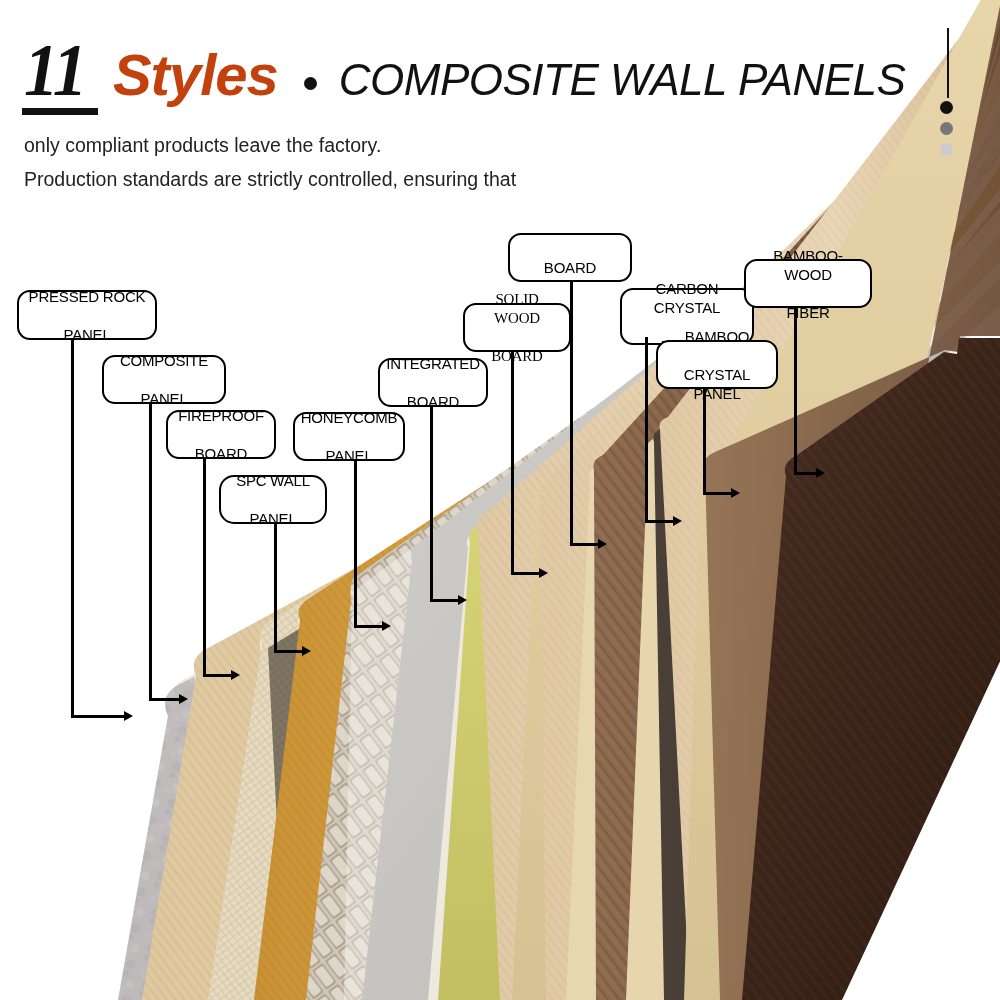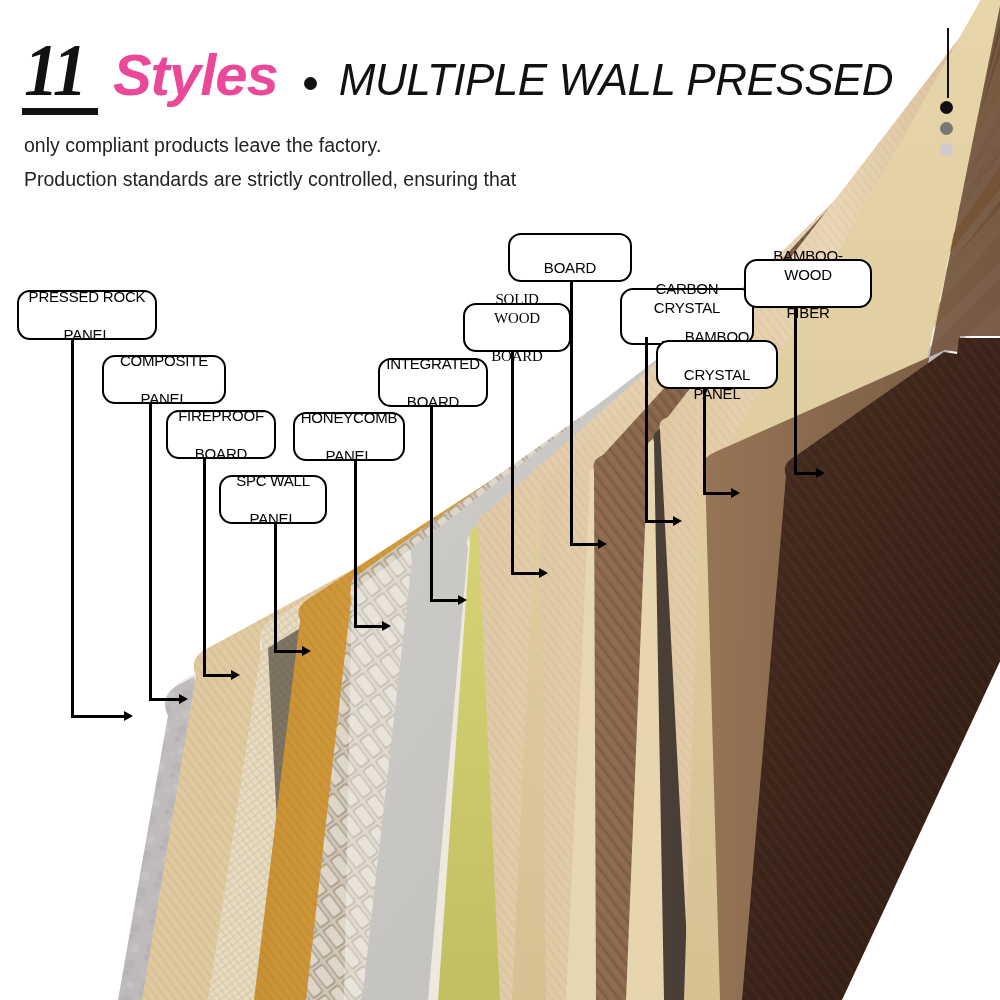--- a/index.html
+++ b/index.html
@@ -13,21 +13,21 @@
 
   
   #header{position:absolute;left:0;top:0;width:1000px;height:210px;z-index:40;}
   #title-row{position:absolute;left:24px;top:38px;display:flex;align-items:baseline;font-style:italic;}
   #num{
     font-family:"Liberation Serif", serif;
     font-weight:bold;font-size:75px;line-height:64px;color:#111;
     letter-spacing:-2px;transform:scaleX(.92);transform-origin:left bottom;
   }
   #styles{
-    font-weight:bold;font-size:58px;line-height:64px;color:#ec4899;
+    font-weight:bold;font-size:58px;line-height:64px;color:#c2410c;
     margin-left:22px;letter-spacing:-1px;
   }
   #mid-dot{
     width:13px;height:13px;border-radius:50%;background:#111;
     margin-left:26px;margin-right:22px;align-self:center;position:relative;top:8px;flex:0 0 auto;
   }
   #subtitle-main{
     font-size:44px;line-height:64px;color:#111;letter-spacing:-.5px;white-space:nowrap;
   }
   #underline{position:absolute;left:22px;top:108px;width:76px;height:7px;background:#111;}
@@ -240,21 +240,21 @@
 
       <path d="M740 520 q-4 -11 10 -17 L800 478 L790 520 Z" fill="#e7d6ad" opacity="0"></path>
     </g>
   </svg>
 
   <div id="header">
     <div id="title-row">
       <div id="num">11</div>
       <div id="styles">Styles</div>
       <div id="mid-dot"></div>
-      <div id="subtitle-main">MULTIPLE WALL PRESSED</div>
+      <div id="subtitle-main">COMPOSITE WALL PANELS</div>
     </div>
     <div id="underline"></div>
     <div id="desc">
       <div class="desc-line">only compliant products leave the factory.</div>
       <div class="desc-line">Production standards are strictly controlled, ensuring that</div>
     </div>
     <div id="deco-line"></div>
     <div class="deco-dot" id="deco-dot-0"></div>
     <div class="deco-dot" id="deco-dot-1"></div>
     <div class="deco-dot" id="deco-dot-2"></div>
@@ -279,21 +279,21 @@
     <div class="arrowhead" style="left:179px;top:694px;"></div>
 
     <div class="cbox" style="left:166px;top:410px;width:110px;height:49px;">
       <span><span>FIREPROOF</span><br>
             <span>BOARD</span></span>
     </div>
     <div class="lead lead-v" style="left:203px;top:459px;height:217px;"></div>
     <div class="lead lead-h" style="left:203px;top:674px;width:30px;"></div>
     <div class="arrowhead" style="left:231px;top:670px;"></div>
 
-    <div class="cbox" style="left:219px;top:475px;width:108px;height:49px;">
+    <div class="cbox" style="left:219px;top:475px;width:108px;height:49px;border-radius:15px;">
       <span><span>SPC WALL</span><br>
             <span>PANEL</span></span>
     </div>
     <div class="lead lead-v" style="left:274px;top:524px;height:128px;"></div>
     <div class="lead lead-h" style="left:274px;top:650px;width:30px;"></div>
     <div class="arrowhead" style="left:302px;top:646px;"></div>
 
     <div class="cbox" style="left:293px;top:412px;width:112px;height:49px;">
       <span><span>HONEYCOMB</span><br>
             <span>PANEL</span></span>

